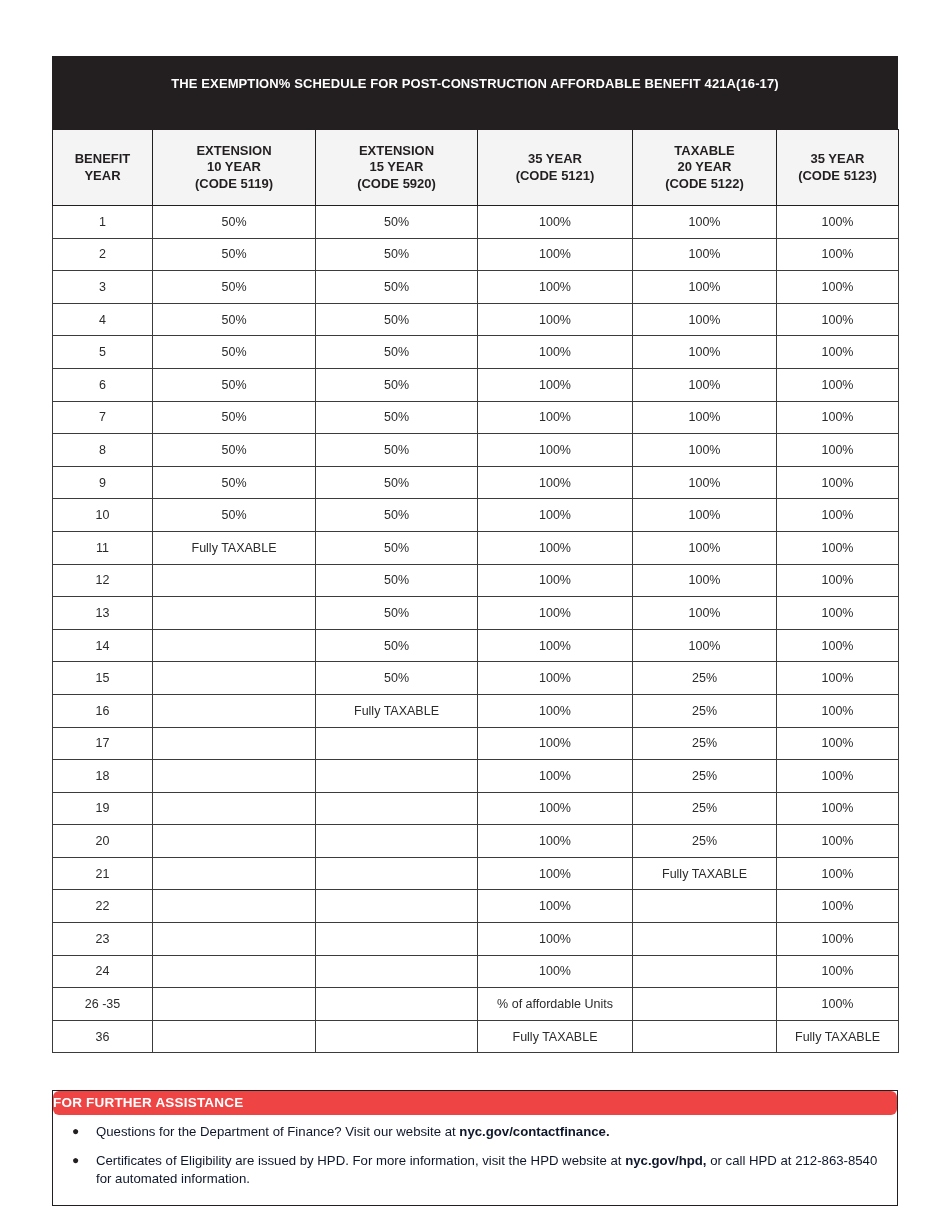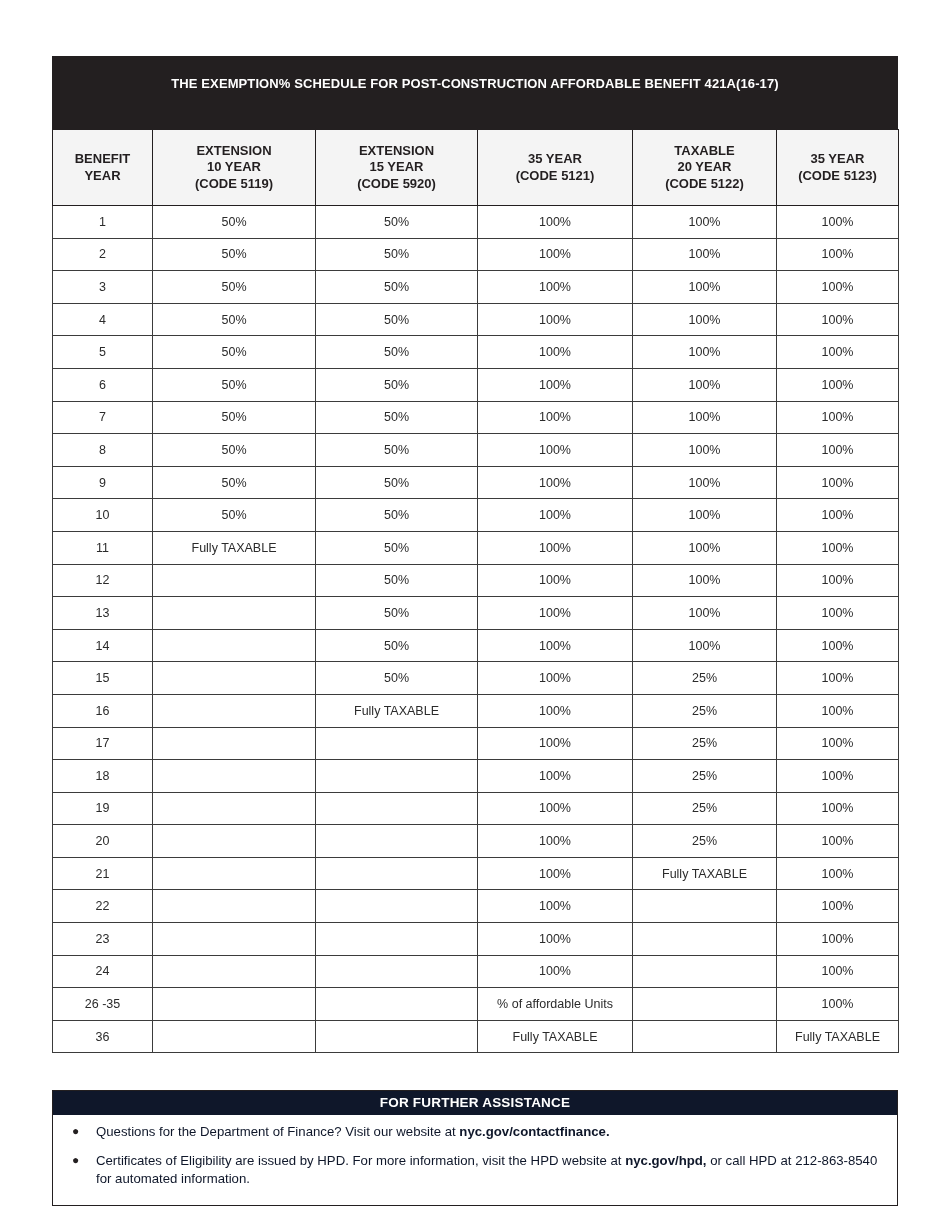--- a/index.html
+++ b/index.html
@@ -93,27 +93,27 @@
     position: absolute;
     left: 52px;
     top: 1090px;
     width: 846px;
     border: 1.5px solid #231f20;
     box-sizing: border-box;
     background: #ffffff;
   }
 
   .assist-title {
-    background: #0f172a;
+    background: #ef4444;
     color: #ffffff;
     font-size: 13.5px;
     font-weight: bold;
-    text-align: center;
     padding: 4px 0 5px 0;
     letter-spacing: 0.2px;
+    border-radius: 6px;
   }
 
   .assist-body {
     padding: 8px 14px 18px 14px;
   }
 
   .assist-item {
     display: flex;
     align-items: flex-start;
     font-size: 13.2px;

